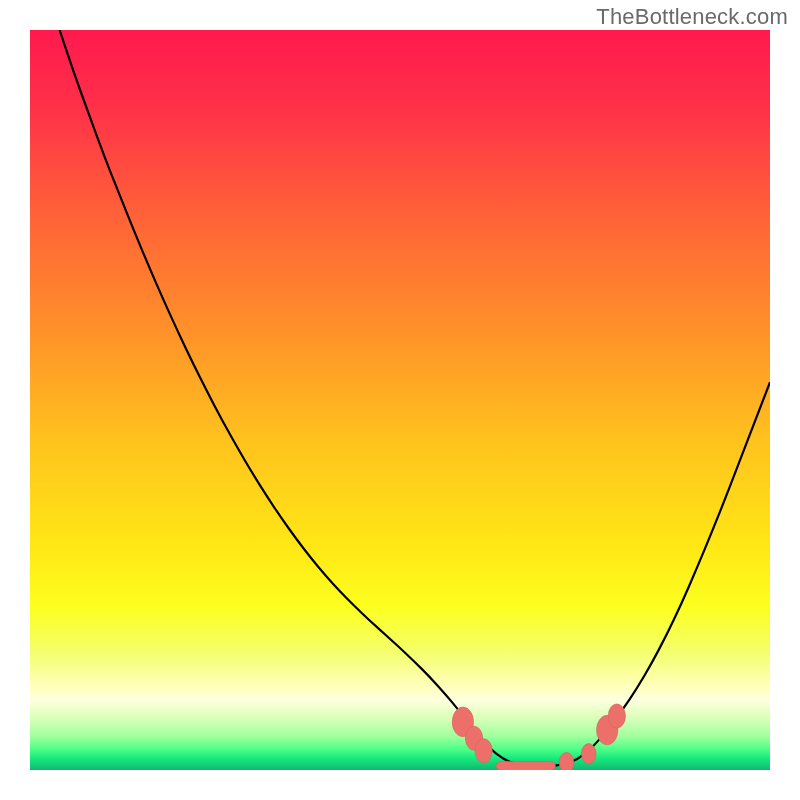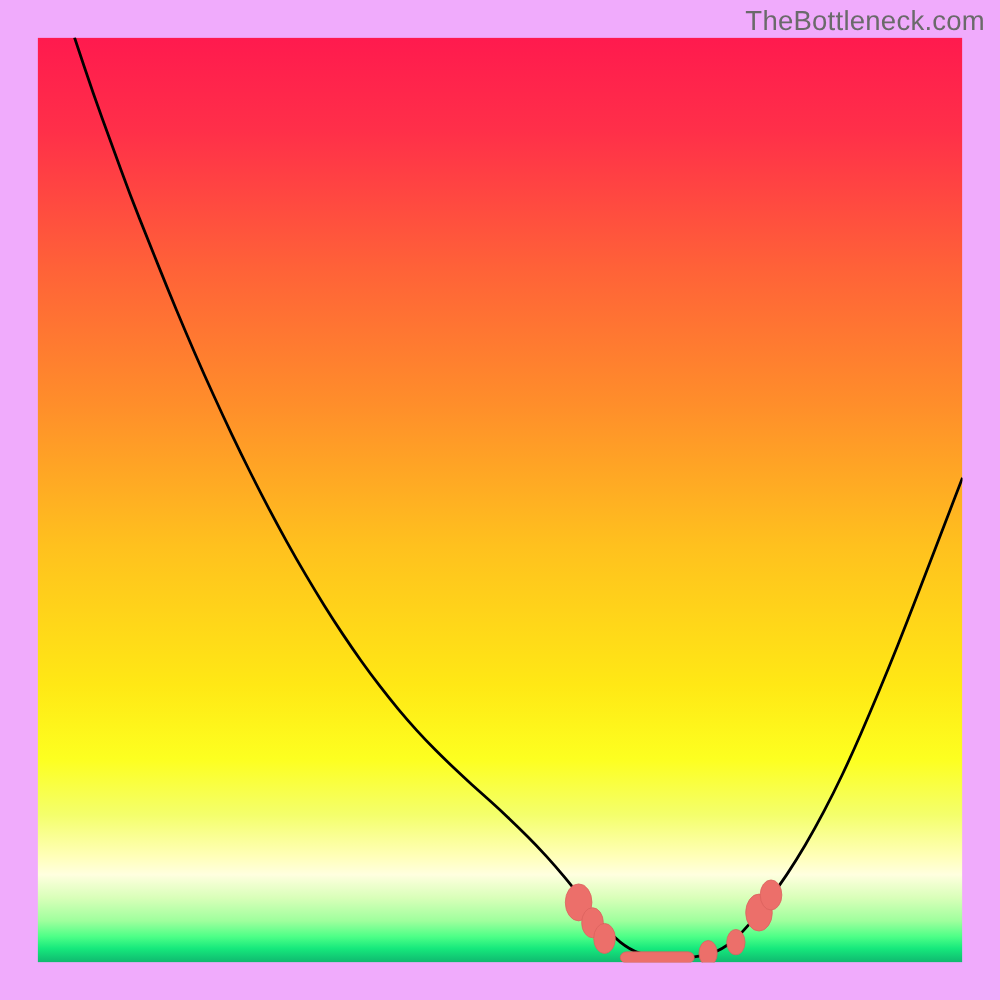--- a/index.html
+++ b/index.html
@@ -10,21 +10,21 @@
     background: #000;
     overflow: hidden;
     font-family: Arial, Helvetica, sans-serif;
   }
   .frame {
     position: absolute;
     left: 0;
     top: 0;
     width: 800px;
     height: 800px;
-    background: #f0abfc;
+    background: #ffffff;
   }
   .plot-area {
     position: absolute;
     left: 30px;
     top: 30px;
     width: 740px;
     height: 740px;
     overflow: hidden;
   }
   .gradient {

